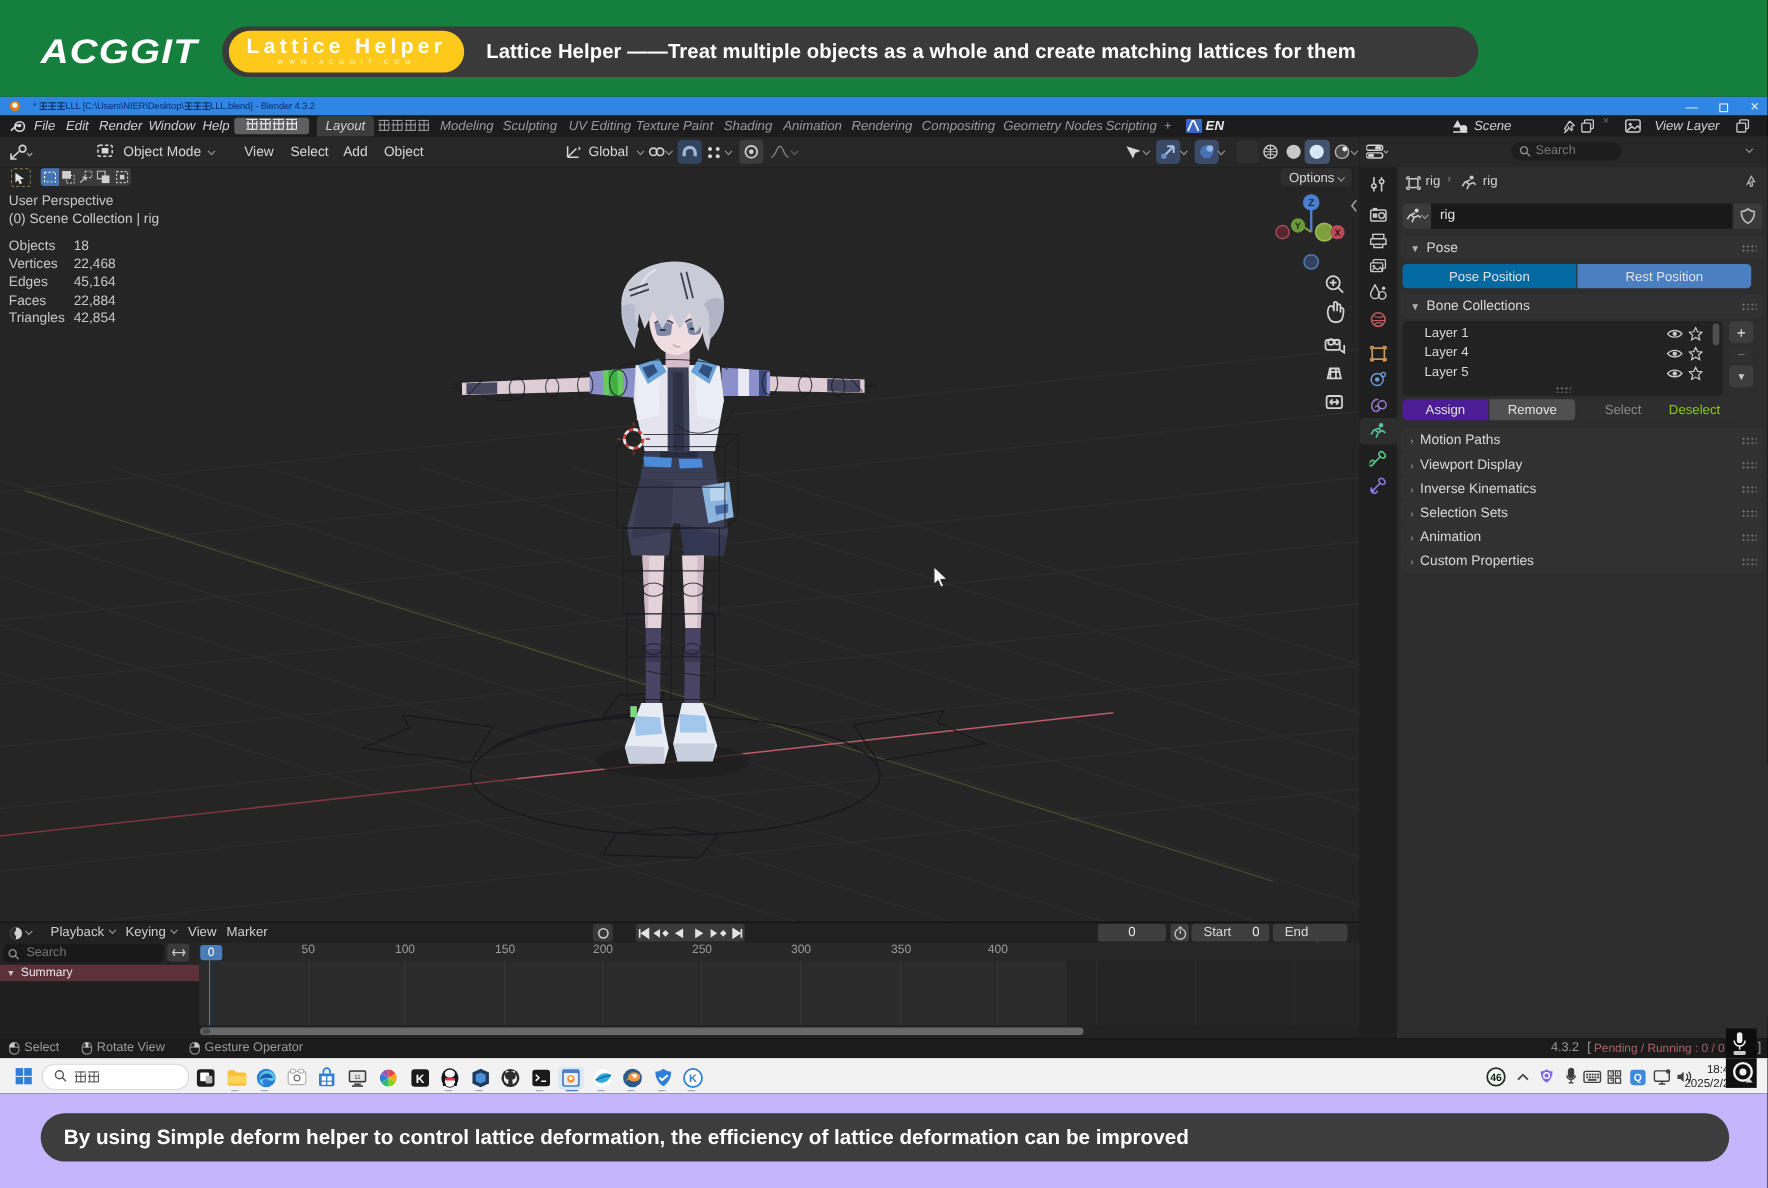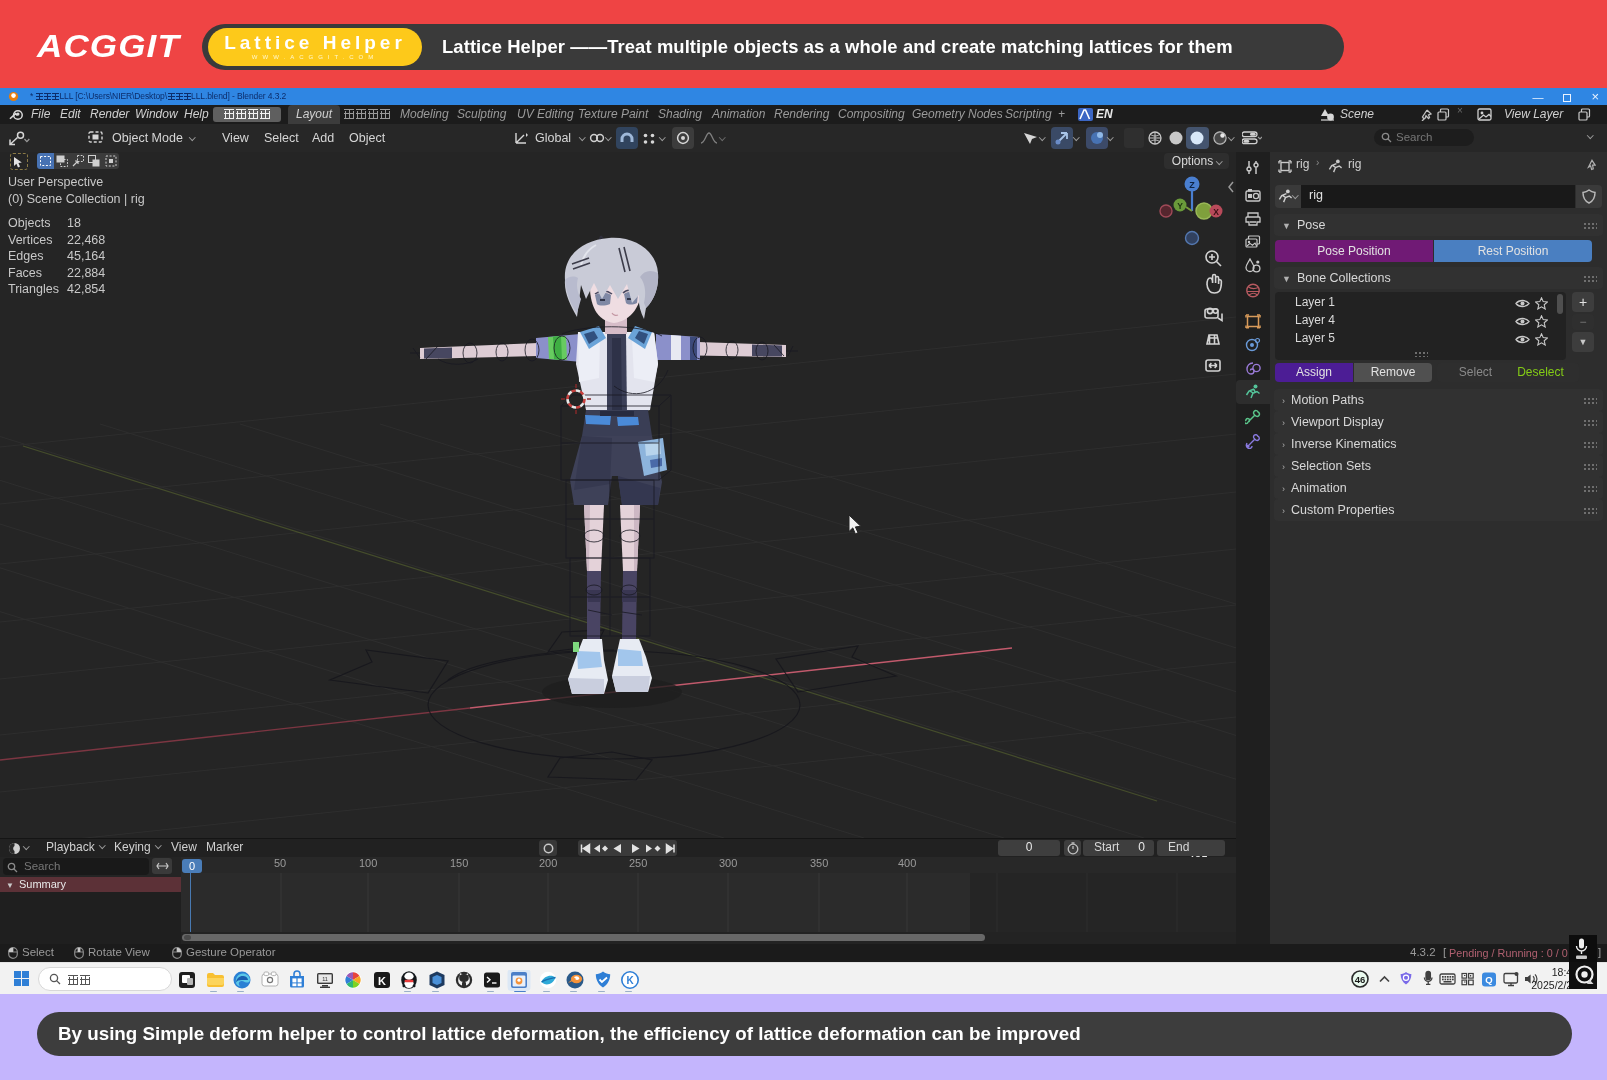--- a/index.html
+++ b/index.html
@@ -19,21 +19,21 @@
 .cjk7 { width:7px; height:7.5px; margin:0 0.5px;
   background:
    linear-gradient(currentColor,currentColor) 0 0/7px 1px no-repeat,
    linear-gradient(currentColor,currentColor) 0 3px/7px 1px no-repeat,
    linear-gradient(currentColor,currentColor) 0 6.6px/7px 1px no-repeat,
    linear-gradient(currentColor,currentColor) 3.2px 0/1px 7.5px no-repeat; }
 
 #stage { position:relative; width:1607px; height:1080px; background:#060606; }
 
 
-#banner { position:absolute; left:0; top:0; width:1607px; height:88px; background:#ef4444; }
+#banner { position:absolute; left:0; top:0; width:1607px; height:88px; background:#15803d; }
 #logo { position:absolute; left:37px; top:29px; color:#fff; font-size:31px; font-weight:bold; font-style:italic; letter-spacing:1px; transform:scaleX(1.13); transform-origin:left; }
 #graybar { position:absolute; left:202px; top:24px; width:1142px; height:46px; background:#3a3a3a; border-radius:23px; }
 #ypill { position:absolute; left:6px; top:4px; width:214px; height:38px; background:#fdc91a; border-radius:19px; text-align:center; }
 #ypill .t1 { color:#fff; font-weight:bold; font-size:19px; letter-spacing:4px; margin-top:4px; }
 #ypill .t2 { color:#fff8d0; font-size:6px; letter-spacing:5px; margin-top:0px; }
 #headline { position:absolute; left:240px; top:0; height:46px; line-height:46px; color:#fff; font-weight:bold; font-size:18.4px; white-space:nowrap; letter-spacing:0.1px; }
 
 
 #titlebar { position:absolute; left:0; top:88px; width:1607px; height:17px; background:#2f86e3; }
 #titlebar .tt { position:absolute; left:30px; top:3px; font-size:8.5px; color:#0c2d6b; letter-spacing:-0.1px; }
@@ -579,21 +579,21 @@
         </svg>
       <span class="abs" style="left:23px;top:40px;color:#9a9a9a;font-size:8px"><i class="cv"></i></span>
       <span class="abs" style="left:31px;top:33px;width:274px;height:23px;background:#191919"></span>
       <span class="abs" style="left:39px;top:36px;color:#e0e0e0;font-size:12.5px">rig</span>
       <span class="abs" style="left:306px;top:33px;width:26px;height:23px;background:#3a3a3a;border-radius:0 4px 4px 0"></span>
       <svg class="abs" style="left:312px;top:37px" width="14" height="15" viewBox="0 0 14 15">
           <path d="M7 1 C9 2.6 11 3.2 13 3.4 C13 8 11 12 7 14 C3 12 1 8 1 3.4 C3 3.2 5 2.6 7 1 Z" fill="none" stroke="#b8b8b8" stroke-width="1.5"></path>
         </svg>
 
       <div class="phead" style="top:62px"><span class="ar">▼</span>Pose<span class="grip"></span></div>
-      <span class="pbtn" style="left:5px;top:88px;width:158px;height:22px;background:#701a75;border-radius:4px 0 0 4px;line-height:22px">Pose Position</span>
+      <span class="pbtn" style="left:5px;top:88px;width:158px;height:22px;background:#0369a1;border-radius:4px 0 0 4px;line-height:22px">Pose Position</span>
       <span class="pbtn" style="left:164px;top:88px;width:158px;height:22px;background:#4a7fc1;border-radius:0 4px 4px 0;line-height:22px">Rest Position</span>
 
       <div class="phead" style="top:115px"><span class="ar">▼</span>Bone Collections<span class="grip"></span></div>
       <span class="abs" style="left:5px;top:140px;width:291px;height:68px;background:#222222;border-radius:4px"></span>
       <span class="abs" style="left:25px;top:143px;color:#dadada;font-size:12px">Layer 1</span>
       <span class="abs" style="left:25px;top:161px;color:#dadada;font-size:12px">Layer 4</span>
       <span class="abs" style="left:25px;top:179px;color:#dadada;font-size:12px">Layer 5</span>
       <svg class="abs" style="left:245px;top:146px" width="15" height="11" viewBox="0 0 15 11">
           <path d="M1 5.5 C4 1.5 11 1.5 14 5.5 C11 9.5 4 9.5 1 5.5 Z" fill="none" stroke="#c8c8c8" stroke-width="1.3"></path>
           <circle cx="7.5" cy="5.5" r="2" fill="#c8c8c8"></circle>

